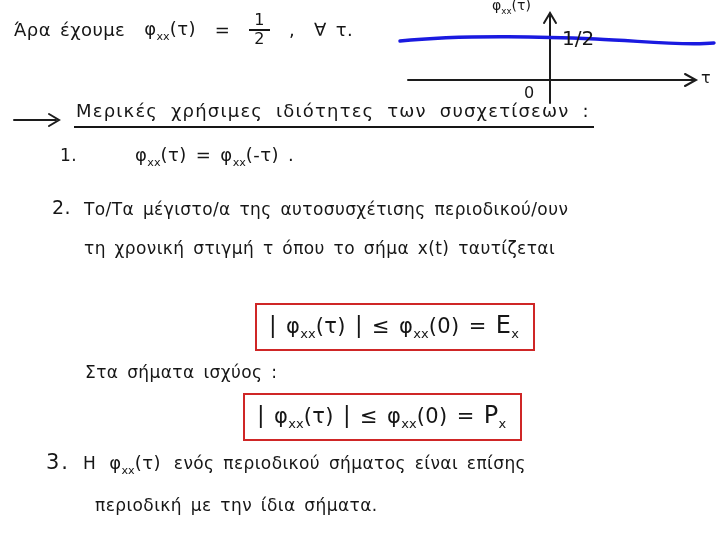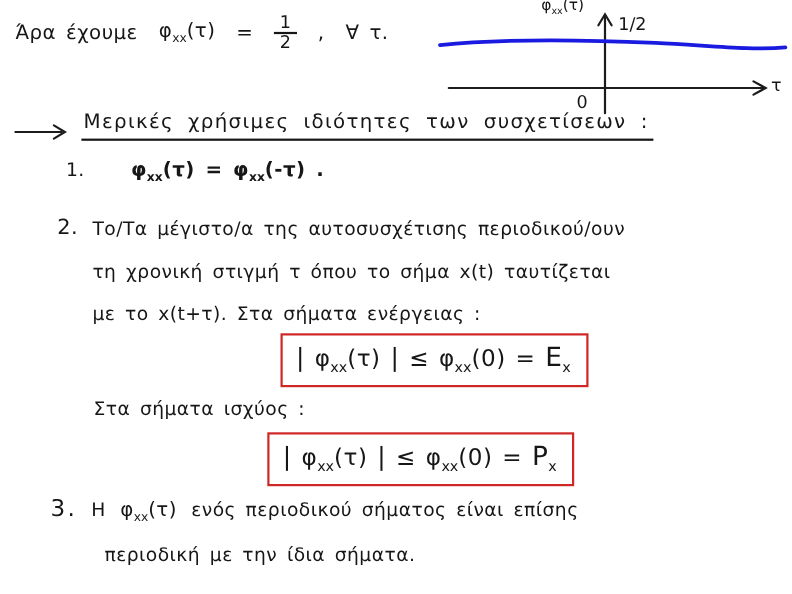--- a/index.html
+++ b/index.html
@@ -22,21 +22,21 @@
   #plot svg{position:absolute;left:0;top:0;}
   .axis{stroke:#1c1c1c;stroke-width:2;fill:none;stroke-linecap:round;}
   .curve{fill:none;stroke:var(--curve_blue,#1a1ae0);stroke-width:3.4;stroke-linecap:round;}
   .plot-label{position:absolute;font-size:14px;letter-spacing:0;}
   
   #heading{left:12px;top:100px;display:flex;align-items:flex-end;gap:10px;}
   #heading-text{font-size:18px;word-spacing:6px;letter-spacing:1.2px;padding:0 4px 5px 2px;border-bottom:2.4px solid var(--ink,#161616);}
   .arrow-svg{margin-top:9px;}
   
   #item1{left:60px;top:144px;display:flex;align-items:baseline;gap:14px;}
-  #item1 .f{margin-left:28px;font-weight:bold;}
+  #item1 .f{margin-left:44px;}
   #item2-num{left:52px;top:196px;font-size:19px;}
   #item2-l1{left:84px;top:199px;}
   #item2-l2{left:84px;top:238px;}
   #item2-l3{left:84px;top:276px;}
   .redbox{border:2.6px solid var(--box_red,#cf2626);padding:6px 14px 8px 12px;font-size:21px;display:flex;align-items:baseline;gap:9px;background:#fff;}
   .redbox .bigsym{font-size:24px;}
   #energy-box{left:255px;top:303px;}
   #power-label{left:85px;top:362px;}
   #power-box{left:243px;top:393px;}
   #item3{left:46px;top:450px;display:flex;align-items:baseline;gap:13px;}
@@ -63,21 +63,21 @@
 
   <div id="plot" class="abs">
     <svg width="320" height="104" viewBox="0 0 320 104">
       <line class="axis" x1="152" y1="14" x2="152" y2="103"></line>
       <path class="axis" d="M146,23 L152,13 L158,23"></path>
       <line class="axis" x1="10" y1="80" x2="296" y2="80"></line>
       <path class="axis" d="M287,74 L298,80 L287,86"></path>
       <path class="curve" d="M2,41 C60,35 130,36 198,39 C244,41 284,46 316,43"></path>
     </svg>
     <span class="plot-label fterm" style="left:94px;top:-3px;"><span>φ</span><sub>xx</sub><span>(τ)</span></span>
-    <span class="plot-label" style="left:164px;top:12px;font-size:16px;">1/2</span>
+    <span class="plot-label" style="left:164px;top:26px;font-size:20px;">1/2</span>
     <span class="plot-label" style="left:126px;top:83px;font-size:16px;">0</span>
     <span class="plot-label" style="left:303px;top:68px;font-size:16px;">τ</span>
   </div>
 
   <div id="heading" class="abs">
     <svg class="arrow-svg" width="52" height="16" viewBox="0 0 52 16">
       <line class="axis" x1="2" y1="8" x2="44" y2="8"></line>
       <path class="axis" d="M37,2 L47,8 L37,14" fill="none"></path>
     </svg>
     <span id="heading-text">Μερικές χρήσιμες ιδιότητες των συσχετίσεων :</span>
@@ -89,21 +89,20 @@
       <span class="fterm"><span>φ</span><sub>xx</sub><span>(τ)</span></span>
       <span>=</span>
       <span class="fterm"><span>φ</span><sub>xx</sub><span>(-τ)</span></span>
       <span>.</span>
     </span>
   </div>
 
   <div id="item2-num" class="abs hw">2.</div>
   <div id="item2-l1" class="abs hw">Το/Τα μέγιστο/α της αυτοσυσχέτισης περιοδικού/ουν</div>
   <div id="item2-l2" class="abs hw">τη χρονική στιγμή τ όπου το σήμα x(t) ταυτίζεται</div>
-  <div id="item2-l3" class="abs hw">με το x(t+τ). Στα σήματα ενέργειας :</div>
 
   <div id="energy-box" class="abs redbox">
     <span class="bar">|</span>
       <span class="fterm"><span>φ</span><sub>xx</sub><span>(τ)</span></span>
       <span class="bar">|</span>
     <span>≤</span>
     <span class="fterm"><span>φ</span><sub>xx</sub><span>(0)</span></span>
     <span>=</span>
     <span class="fterm"><span class="bigsym">E</span><sub>x</sub></span>
   </div>

